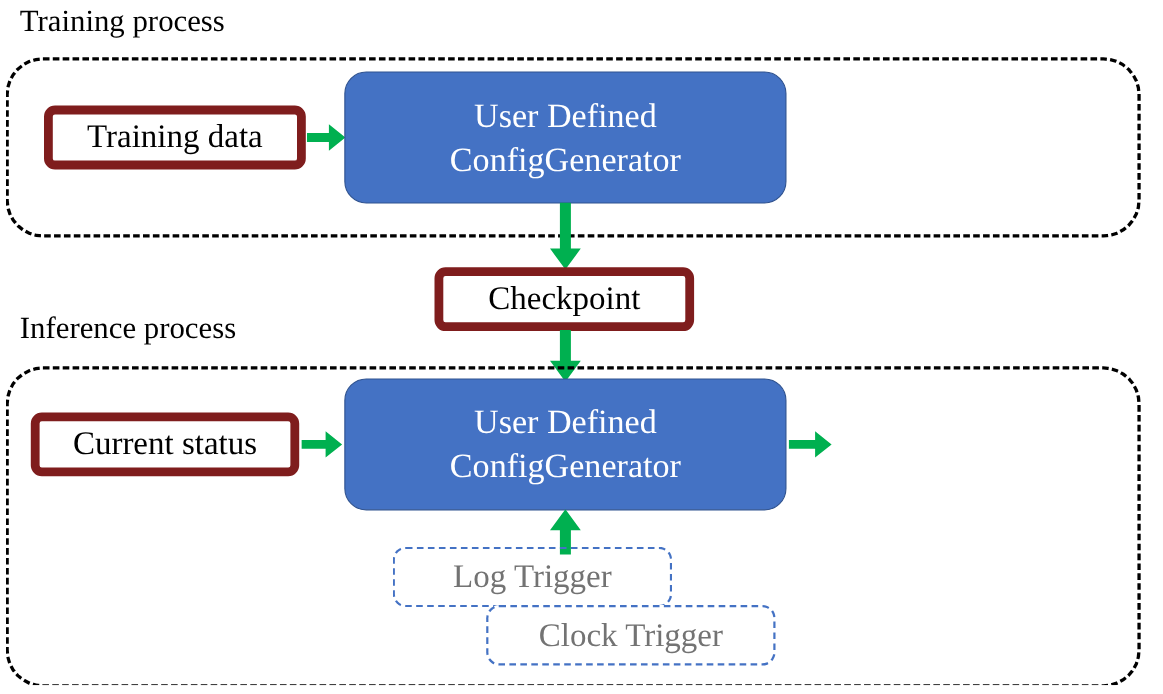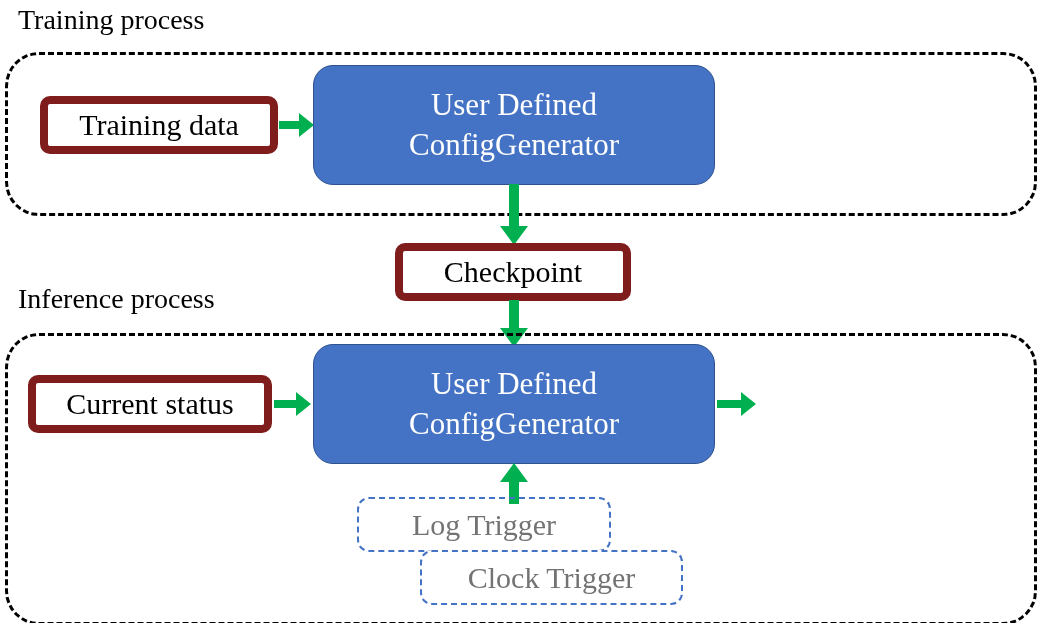--- a/index.html
+++ b/index.html
@@ -151,15 +151,15 @@
 
 
   <div class="arrow" style="left:497px; top:463px;">
     <svg width="34" height="42" viewBox="0 0 34 42">
       <path d="M17 0 L31 19 L22 19 L22 41 L12 41 L12 19 L3 19 Z" fill="#00B050"></path>
     </svg>
   </div>
 
   <div class="trigger-box" style="left:357px; top:497px; width:254px; height:55px; z-index:1;">Log Trigger</div>
 
-  <div class="trigger-box" style="left:420px; top:550px; width:263px; height:55px; z-index:2; background:#ffffff;">Clock Trigger</div>
+  <div class="trigger-box" style="left:442px; top:550px; width:263px; height:55px; z-index:2; background:#ffffff;">Clock Trigger</div>
 
 </div>
 
 </body></html>

